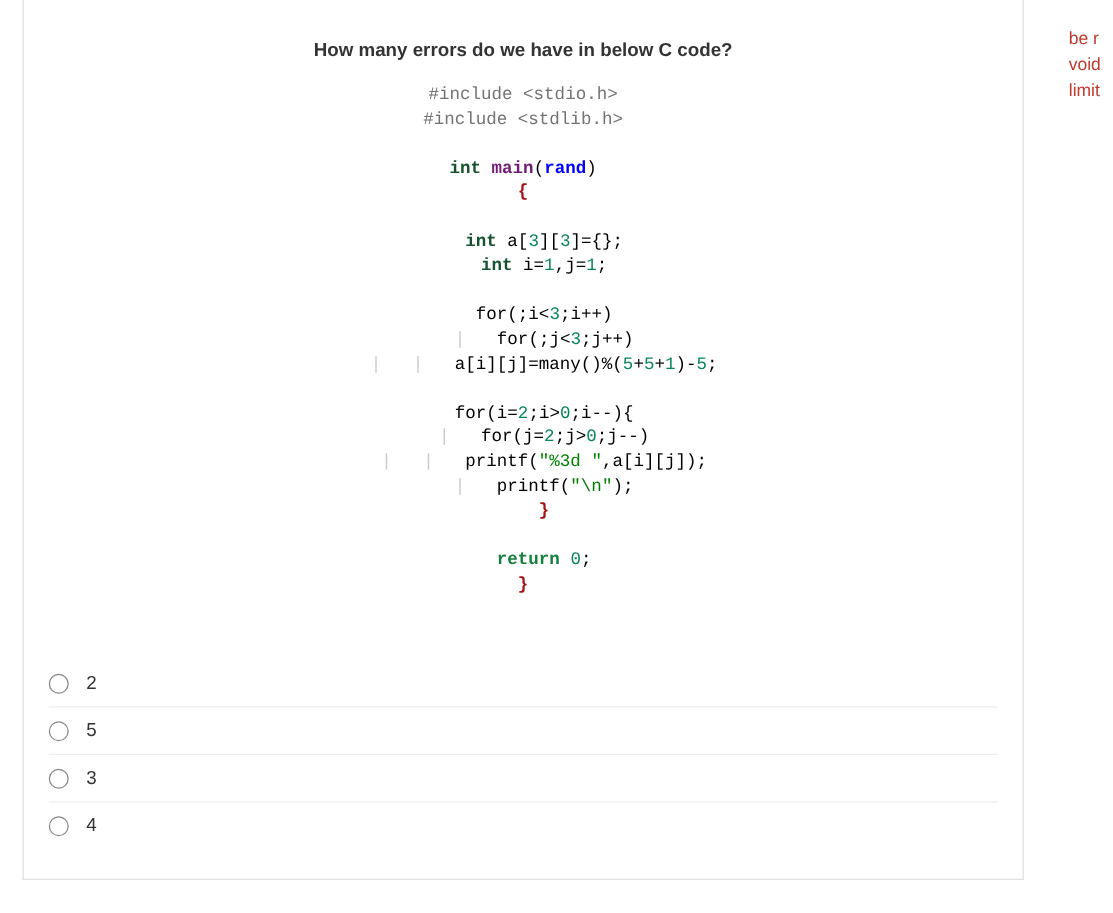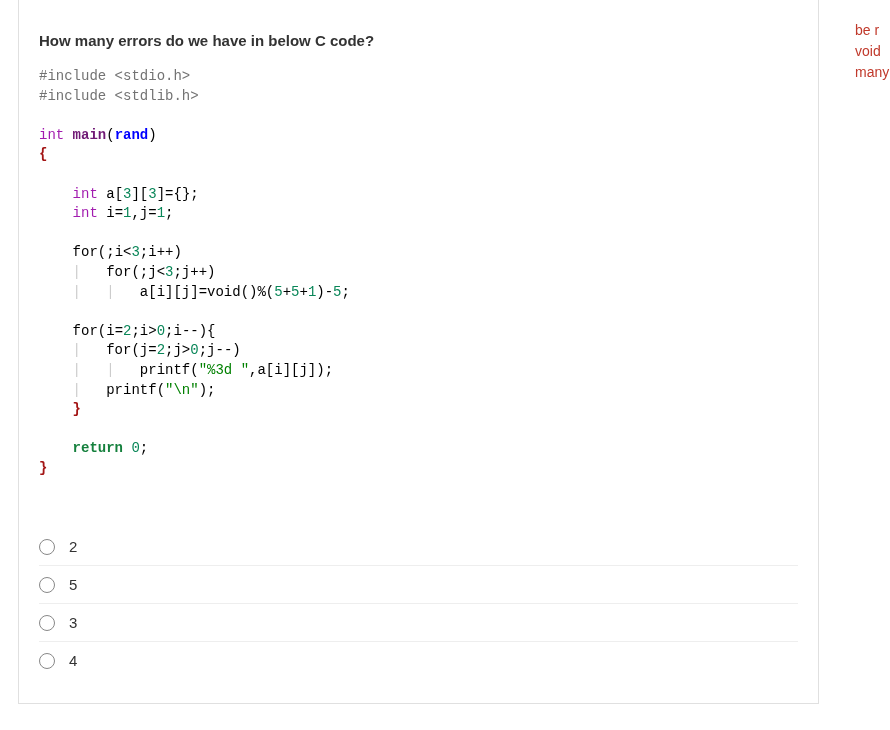--- a/index.html
+++ b/index.html
@@ -13,40 +13,41 @@
       width: 890px;
       height: 730px;
       position: relative;
     }
     .main-content {
       border: 1px solid #e0e0e0;
       border-top: none;
       width: 801px;
       padding: 0;
       margin-left: 18px;
+      text-align: center;
     }
     .question-title {
       font-size: 15px;
       font-weight: bold;
       color: #333;
       padding: 32px 20px 18px 20px;
     }
     .code-block {
       font-family: "Consolas", "Courier New", monospace;
       font-size: 14px;
       line-height: 1.4;
       padding: 0 20px 10px 20px;
       white-space: pre;
     }
     .kw-include {
       color: #737373;
     }
     .kw-type {
-      color: #a21caf;
-      font-weight: normal;
+      color: #14532d;
+      font-weight: bold;
     }
     .kw-funcname {
       color: #701a75;
       font-weight: bold;
     }
     .kw-void {
       color: #0000ff;
       font-weight: bold;
     }
     .kw-brace {
@@ -118,21 +119,21 @@
 <span class="kw-include">#include</span><span class="kw-include"> &lt;stdlib.h&gt;</span>
 
 <span class="kw-type">int</span><span class="kw-funcname"> main</span><span>(</span><span class="kw-void">rand</span><span>)</span>
 <span class="kw-brace">{</span>
 
     <span class="kw-type">int</span><span> a[</span><span class="kw-num">3</span><span>][</span><span class="kw-num">3</span><span>]={};</span>
     <span class="kw-type">int</span><span> i=</span><span class="kw-num">1</span><span>,j=</span><span class="kw-num">1</span><span>;</span>
 
     <span class="kw-for">for</span><span>(;i&lt;</span><span class="kw-num">3</span><span>;i++)</span>
     <span class="guide">|   </span><span class="kw-for">for</span><span>(;j&lt;</span><span class="kw-num">3</span><span>;j++)</span>
-    <span class="guide">|   |   </span><span>a[i][j]=void()%(</span><span class="kw-num">5</span><span>+</span><span class="kw-num">5</span><span>+</span><span class="kw-num">1</span><span>)-</span><span class="kw-num">5</span><span>;</span>
+    <span class="guide">|   |   </span><span>a[i][j]=many()%(</span><span class="kw-num">5</span><span>+</span><span class="kw-num">5</span><span>+</span><span class="kw-num">1</span><span>)-</span><span class="kw-num">5</span><span>;</span>
 
     <span class="kw-for">for</span><span>(i=</span><span class="kw-num">2</span><span>;i&gt;</span><span class="kw-num">0</span><span>;i--){</span>
     <span class="guide">|   </span><span class="kw-for">for</span><span>(j=</span><span class="kw-num">2</span><span>;j&gt;</span><span class="kw-num">0</span><span>;j--)</span>
     <span class="guide">|   |   </span><span>printf(</span><span class="kw-str">"%3d "</span><span>,a[i][j]);</span>
     <span class="guide">|   </span><span>printf(</span><span class="kw-str">"\n"</span><span>);</span>
     <span class="kw-brace">}</span>
 
     <span class="kw-return">return</span><span> </span><span class="kw-num">0</span><span>;</span>
 <span class="kw-brace">}</span></div>
 
@@ -151,13 +152,13 @@
     </div>
     <div class="option-row">
       <div class="radio"></div>
       <div class="option-label">4</div>
     </div>
   </div>
 </div>
 
 <div class="side-text"><span>be r</span>
 <span>void</span>
-<span>many</span></div>
+<span>limit</span></div>
 
 </body></html>

